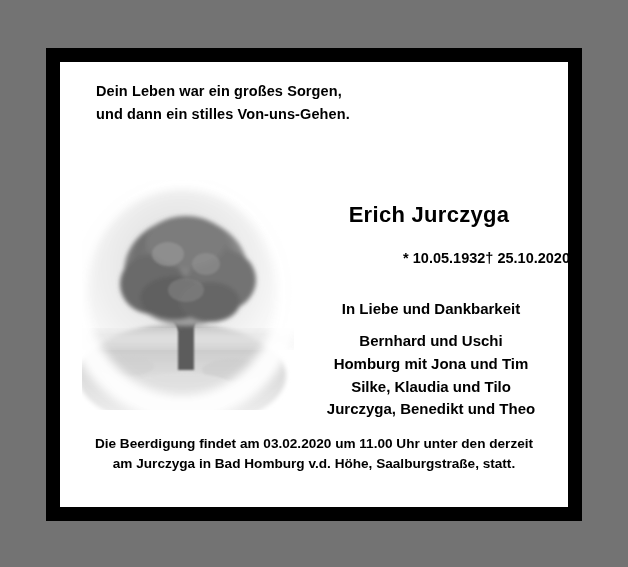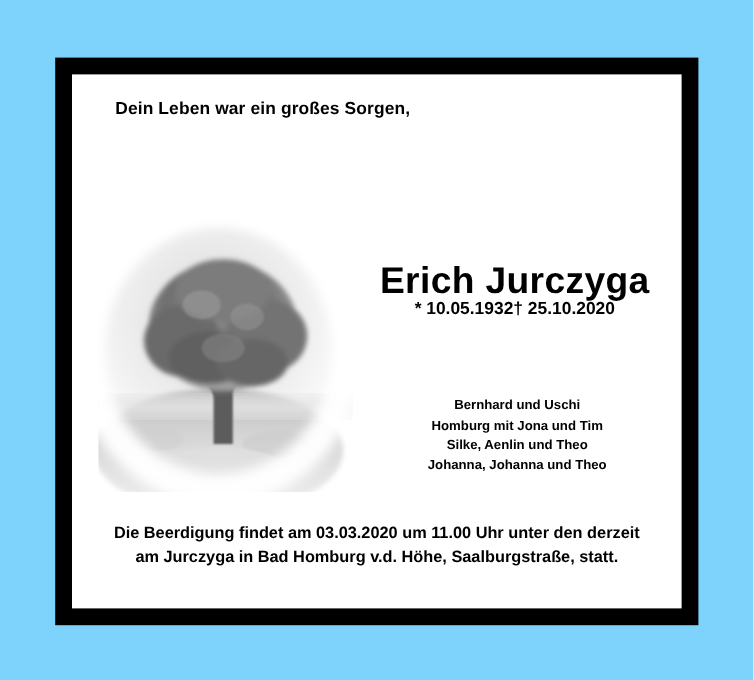--- a/index.html
+++ b/index.html
@@ -10,21 +10,21 @@
   body {
     width: 628px;
     height: 567px;
     font-family: "Liberation Sans", sans-serif;
     overflow: hidden;
   }
   .page {
     position: relative;
     width: 628px;
     height: 567px;
-    background: #7dd3fc;
+    background: #737373;
   }
   
   .obituary {
     position: absolute;
     left: 46px;
     top: 48px;
     width: 536px;
     height: 473px;
     background: #000000;
     padding: 0;
@@ -66,34 +66,33 @@
   .tree-svg {
     display: block;
   }
 
   .name {
     position: absolute;
     left: 240px;
     top: 140px;
     width: 258px;
     text-align: center;
-    font-size: 31px;
+    font-size: 22px;
     font-weight: 700;
     color: #000000;
     letter-spacing: 0.3px;
     white-space: nowrap;
-    margin-top: 14px;
   }
   .dates {
     position: absolute;
     left: 228px;
     top: 188px;
     width: 282px;
     display: flex;
-    justify-content: center;
+    justify-content: flex-end;
     font-size: 14.5px;
     font-weight: 600;
     color: #000000;
   }
   .dedication {
     position: absolute;
     left: 240px;
     top: 238px;
     width: 262px;
     text-align: center;
@@ -101,21 +100,21 @@
     font-weight: 600;
     color: #000000;
     white-space: nowrap;
   }
   .family {
     position: absolute;
     left: 228px;
     top: 268px;
     width: 286px;
     text-align: center;
-    font-size: 11px;
+    font-size: 15px;
     font-weight: 600;
     line-height: 1.52;
     color: #000000;
   }
   .family div {
     white-space: nowrap;
   }
   .funeral {
     position: absolute;
     left: 14px;
@@ -133,20 +132,21 @@
 </style>
 </head>
 <body>
 
 <div class="page">
   <div class="obituary">
     <div class="inner">
 
       <div class="poem">
         <div>Dein Leben war ein großes Sorgen,</div>
+        <div>und dann ein stilles Von-uns-Gehen.</div>
       </div>
 
       <div class="tree-wrap">
         <svg class="tree-svg" width="212" height="230" viewBox="0 0 212 230">
           <defs>
             <radialGradient id="glow" cx="48%" cy="38%" r="62%">
               <stop offset="0%" stop-color="#d8d8d8"></stop>
               <stop offset="55%" stop-color="#ededed"></stop>
               <stop offset="100%" stop-color="#ffffff"></stop>
             </radialGradient>
@@ -205,28 +205,29 @@
         </svg>
       </div>
 
       <div class="name">Erich Jurczyga</div>
 
       <div class="dates">
         <span>* 10.05.1932</span>
         <span>† 25.10.2020</span>
       </div>
 
+      <div class="dedication">In Liebe und Dankbarkeit</div>
 
       <div class="family">
         <div>Bernhard und Uschi</div>
         <div>Homburg mit Jona und Tim</div>
-        <div>Silke, Aenlin und Theo</div>
-        <div>Johanna, Johanna und Theo</div>
+        <div>Silke, Klaudia und Tilo</div>
+        <div>Jurczyga, Benedikt und Theo</div>
       </div>
 
       <div class="funeral">
-        <div>Die Beerdigung findet am 03.03.2020 um 11.00 Uhr unter den derzeit</div>
+        <div>Die Beerdigung findet am 03.02.2020 um 11.00 Uhr unter den derzeit</div>
         <div>am Jurczyga in Bad Homburg v.d. Höhe, Saalburgstraße, statt.</div>
       </div>
 
     </div>
   </div>
 </div>
 
 </body></html>

